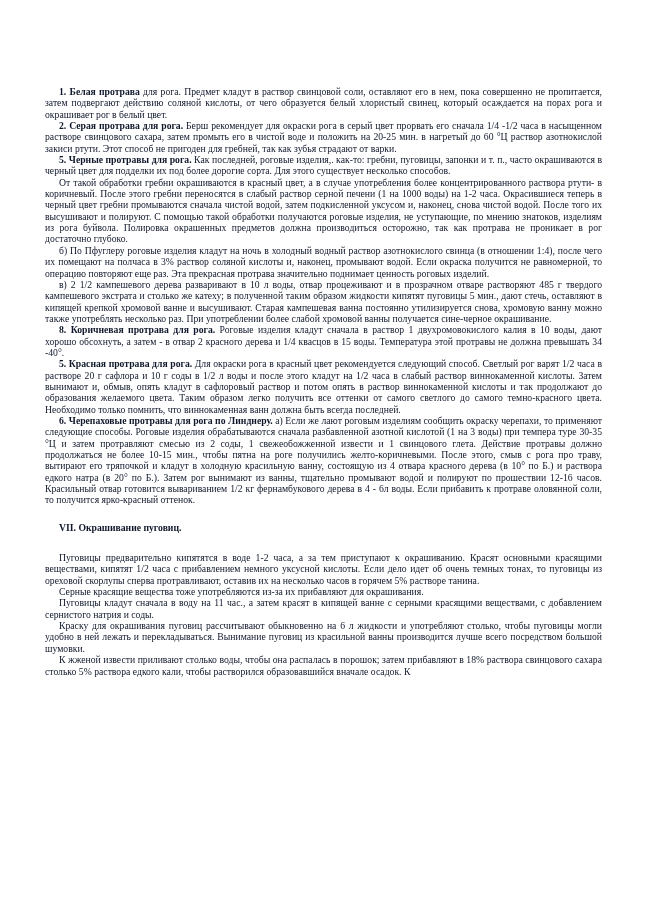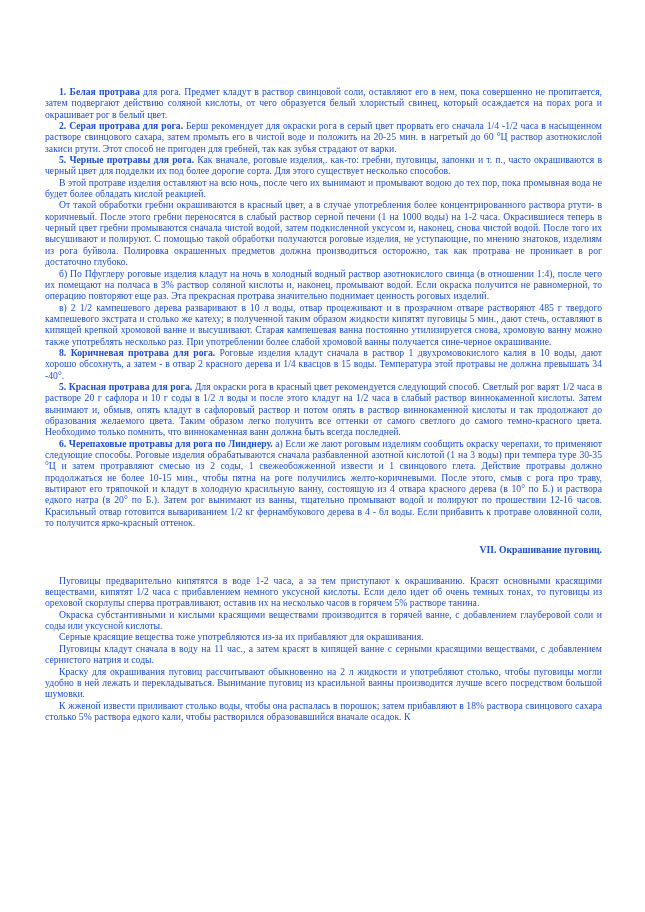--- a/index.html
+++ b/index.html
@@ -11,21 +11,21 @@
     height: 912px;
     background: #ffffff;
     font-family: "Liberation Serif", serif;
   }
   .page {
     position: relative;
     width: 645px;
     height: 912px;
     background: #ffffff;
     overflow: hidden;
-    color: #1d4ed8;
+    color: #0f172a;
   }
   .content {
     position: absolute;
     left: 45px;
     top: 86px;
     width: 557px;
     font-size: 9.7px;
     line-height: 11.35px;
     text-align: justify;
   }
@@ -35,58 +35,56 @@
   }
   p.para b.lead {
     font-weight: bold;
   }
   .heading {
     font-size: 9.7px;
     line-height: 11.35px;
     font-weight: bold;
     margin: 16px 0 19px 0;
     text-indent: 14px;
-    text-align: right;
+    text-align: left;
   }
 </style>
 </head>
 <body>
 
 <div class="page">
   <div class="content">
 
     <p class="para"><b class="lead">1. Белая протрава</b><span> для рога. Предмет кладут в раствор свинцовой соли, оставляют его в нем, пока совершенно не пропитается, затем подвергают действию соляной кислоты, от чего образуется белый хлористый свинец, который осаждается на порах рога и окрашивает рог в белый цвет.</span></p>
 
     <p class="para"><b class="lead">2. Серая протрава для рога.</b><span> Берш рекомендует для окраски рога в серый цвет прорвать его сначала 1/4 -1/2 часа в насыщенном растворе свинцового сахара, затем промыть его в чистой воде и положить на 20-25 мин. в нагретый до 60 °Ц раствор азотнокислой закиси ртути. Этот способ не пригоден для гребней, так как зубья страдают от варки.</span></p>
 
-    <p class="para"><b class="lead">5. Черные протравы для рога.</b><span> Как вначале, роговые изделия,. как-то: гребни, пуговицы, запонки и т. п., часто окрашиваются в черный цвет для подделки их под более дорогие сорта. Для этого существует несколько способов.</span></p>
+    <p class="para"><b class="lead">5. Черные протравы для рога.</b><span> Как последней, роговые изделия,. как-то: гребни, пуговицы, запонки и т. п., часто окрашиваются в черный цвет для подделки их под более дорогие сорта. Для этого существует несколько способов.</span></p>
 
 
-    <p class="para"><b class="lead"></b><span>В этой протраве изделия оставляют на всю ночь, после чего их вынимают и промывают водою до тех пор, пока промывная вода не будет более обладать кислой реакцией.</span></p>
 
     <p class="para"><b class="lead"></b><span>От такой обработки гребни окрашиваются в красный цвет, а в случае употребления более концентрированного раствора ртути- в коричневый. После этого гребни переносятся в слабый раствор серной печени (1 на 1000 воды) на 1-2 часа. Окрасившиеся теперь в черный цвет гребни промываются сначала чистой водой, затем подкисленной уксусом и, наконец, снова чистой водой. После того их высушивают и полируют. С помощью такой обработки получаются роговые изделия, не уступающие, по мнению знатоков, изделиям из рога буйвола. Полировка окрашенных предметов должна производиться осторожно, так как протрава не проникает в рог достаточно глубоко.</span></p>
 
     <p class="para"><b class="lead"></b><span>б) По Пфуглеру роговые изделия кладут на ночь в холодный водный раствор азотнокислого свинца (в отношении 1:4), после чего их помещают на полчаса в 3% раствор соляной кислоты и, наконец, промывают водой. Если окраска получится не равномерной, то операцию повторяют еще раз. Эта прекрасная протрава значительно поднимает ценность роговых изделий.</span></p>
 
     <p class="para"><b class="lead"></b><span>в) 2 1/2 кампешевого дерева разваривают в 10 л воды, отвар процеживают и в прозрачном отваре растворяют 485 г твердого кампешевого экстрата и столько же катеху; в полученной таким образом жидкости кипятят пуговицы 5 мин., дают стечь, оставляют в кипящей крепкой хромовой ванне и высушивают. Старая кампешевая ванна постоянно утилизируется снова, хромовую ванну можно также употреблять несколько раз. При употреблении более слабой хромовой ванны получается сине-черное окрашивание.</span></p>
 
     <p class="para"><b class="lead">8. Коричневая протрава для рога.</b><span> Роговые изделия кладут сначала в раствор 1 двухромовокислого калия в 10 воды, дают хорошо обсохнуть, а затем - в отвар 2 красного дерева и 1/4 квасцов в 15 воды. Температура этой протравы не должна превышать 34 -40°.</span></p>
 
     <p class="para"><b class="lead">5. Красная протрава для рога.</b><span> Для окраски рога в красный цвет рекомендуется следующий способ. Светлый рог варят 1/2 часа в растворе 20 г сафлора и 10 г соды в 1/2 л воды и после этого кладут на 1/2 часа в слабый раствор виннокаменной кислоты. Затем вынимают и, обмыв, опять кладут в сафлоровый раствор и потом опять в раствор виннокаменной кислоты и так продолжают до образования желаемого цвета. Таким образом легко получить все оттенки от самого светлого до самого темно-красного цвета. Необходимо только помнить, что виннокаменная ванн должна быть всегда последней.</span></p>
 
     <p class="para"><b class="lead">6. Черепаховые протравы для рога по Линднеру.</b><span> а) Если же лают роговым изделиям сообщить окраску черепахи, то применяют следующие способы. Роговые изделия обрабатываются сначала разбавленной азотной кислотой (1 на 3 воды) при темпера туре 30-35 °Ц и затем протравляют смесью из 2 соды, 1 свежеобожженной извести и 1 свинцового глета. Действие протравы должно продолжаться не более 10-15 мин., чтобы пятна на роге получились желто-коричневыми. После этого, смыв с рога про траву, вытирают его тряпочкой и кладут в холодную красильную ванну, состоящую из 4 отвара красного дерева (в 10° по Б.) и раствора едкого натра (в 20° по Б.). Затем рог вынимают из ванны, тщательно промывают водой и полируют по прошествии 12-16 часов. Красильный отвар готовится вывариванием 1/2 кг фернамбукового дерева в 4 - 6л воды. Если прибавить к протраве оловянной соли, то получится ярко-красный оттенок.</span></p>
 
     <h3 class="heading">VII. Окрашивание пуговиц.</h3>
 
     <p class="para"><b class="lead"></b><span>Пуговицы предварительно кипятятся в воде 1-2 часа, а за тем приступают к окрашиванию. Красят основными красящими веществами, кипятят 1/2 часа с прибавлением немного уксусной кислоты. Если дело идет об очень темных тонах, то пуговицы из ореховой скорлупы сперва протравливают, оставив их на несколько часов в горячем 5% растворе танина.</span></p>
 
-    <p class="para"><b class="lead"></b><span>Окраска субстантивными и кислыми красящими веществами производится в горячей ванне, с добавлением глауберовой соли и соды или уксусной кислоты.</span></p>
 
     <p class="para"><b class="lead"></b><span>Серные красящие вещества тоже употребляются из-за их прибавляют для окрашивания.</span></p>
 
     <p class="para"><b class="lead"></b><span>Пуговицы кладут сначала в воду на 11 час., а затем красят в кипящей ванне с серными красящими веществами, с добавлением сернистого натрия и соды.</span></p>
 
-    <p class="para"><b class="lead"></b><span>Краску для окрашивания пуговиц рассчитывают обыкновенно на 2 л жидкости и употребляют столько, чтобы пуговицы могли удобно в ней лежать и перекладываться. Вынимание пуговиц из красильной ванны производится лучше всего посредством большой шумовки.</span></p>
+    <p class="para"><b class="lead"></b><span>Краску для окрашивания пуговиц рассчитывают обыкновенно на 6 л жидкости и употребляют столько, чтобы пуговицы могли удобно в ней лежать и перекладываться. Вынимание пуговиц из красильной ванны производится лучше всего посредством большой шумовки.</span></p>
 
     <p class="para"><b class="lead"></b><span>К жженой извести приливают столько воды, чтобы она распалась в порошок; затем прибавляют в 18% раствора свинцового сахара столько 5% раствора едкого кали, чтобы растворился образовавшийся вначале осадок. К</span></p>
 
   </div>
 </div>
 
 </body></html>

